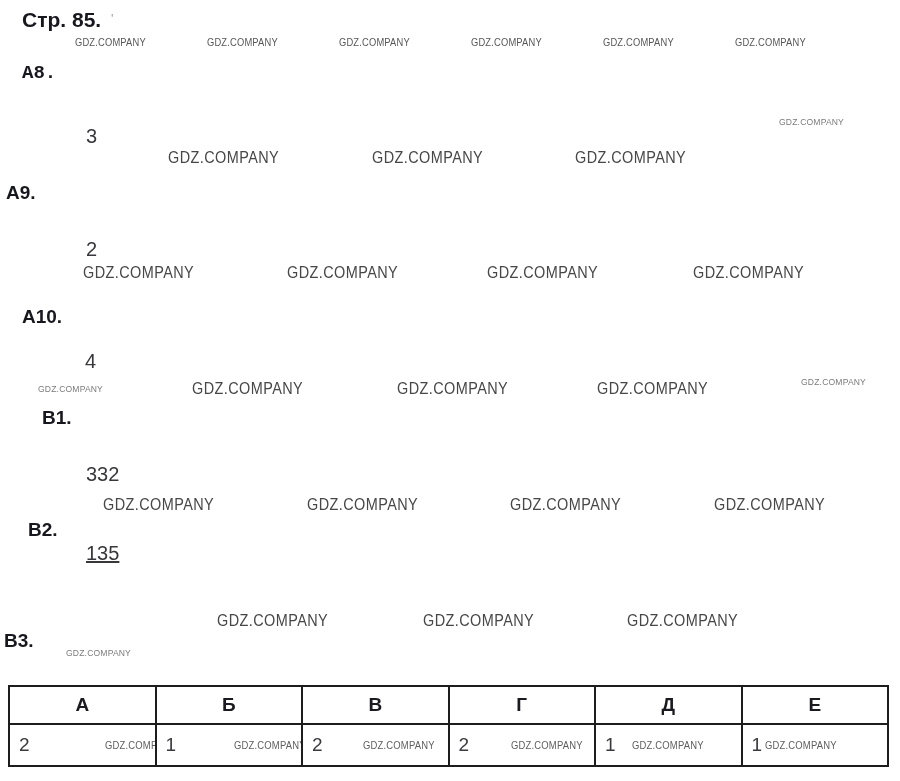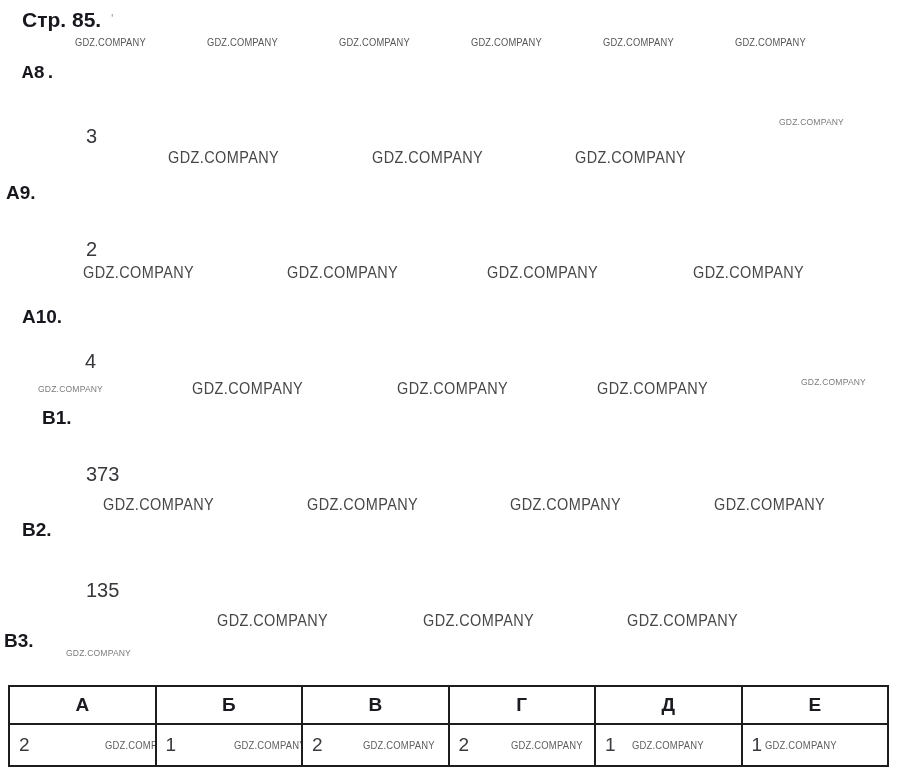--- a/index.html
+++ b/index.html
@@ -123,29 +123,29 @@
 <div class="abs item-label" style="left:22px; top:307px;">А10.</div>
 <div class="abs item-answer" style="left:85px; top:351px;">4</div>
 
 <div class="abs wm wm-xs" style="left:38px;  top:384px;">GDZ.COMPANY</div>
 <div class="abs wm wm-lg" style="left:192px; top:380px;">GDZ.COMPANY</div>
 <div class="abs wm wm-lg" style="left:397px; top:380px;">GDZ.COMPANY</div>
 <div class="abs wm wm-lg" style="left:597px; top:380px;">GDZ.COMPANY</div>
 <div class="abs wm wm-xs" style="left:801px; top:377px;">GDZ.COMPANY</div>
 
 <div class="abs item-label" style="left:22px; top:408px;margin-left:20px;">В1.</div>
-<div class="abs item-answer" style="left:86px; top:464px;">373</div>
+<div class="abs item-answer" style="left:86px; top:464px;">332</div>
 
 <div class="abs wm wm-lg" style="left:103px; top:496px;">GDZ.COMPANY</div>
 <div class="abs wm wm-lg" style="left:307px; top:496px;">GDZ.COMPANY</div>
 <div class="abs wm wm-lg" style="left:510px; top:496px;">GDZ.COMPANY</div>
 <div class="abs wm wm-lg" style="left:714px; top:496px;">GDZ.COMPANY</div>
 
-<div class="abs item-label" style="left:22px; top:520px;">В2.</div>
-<div class="abs item-answer" style="left:86px; top:580px;">135</div>
+<div class="abs item-label" style="left:28px; top:520px;">В2.</div>
+<div class="abs item-answer" style="left:86px; top:543px;text-decoration:underline;">135</div>
 
 <div class="abs wm wm-lg" style="left:217px; top:612px;">GDZ.COMPANY</div>
 <div class="abs wm wm-lg" style="left:423px; top:612px;">GDZ.COMPANY</div>
 <div class="abs wm wm-lg" style="left:627px; top:612px;">GDZ.COMPANY</div>
 
 <div class="abs item-label" style="left:4px; top:631px;">В3.</div>
 <div class="abs wm wm-xs" style="left:66px; top:648px;">GDZ.COMPANY</div>
 
 <table class="answer-table">
   <tbody>

